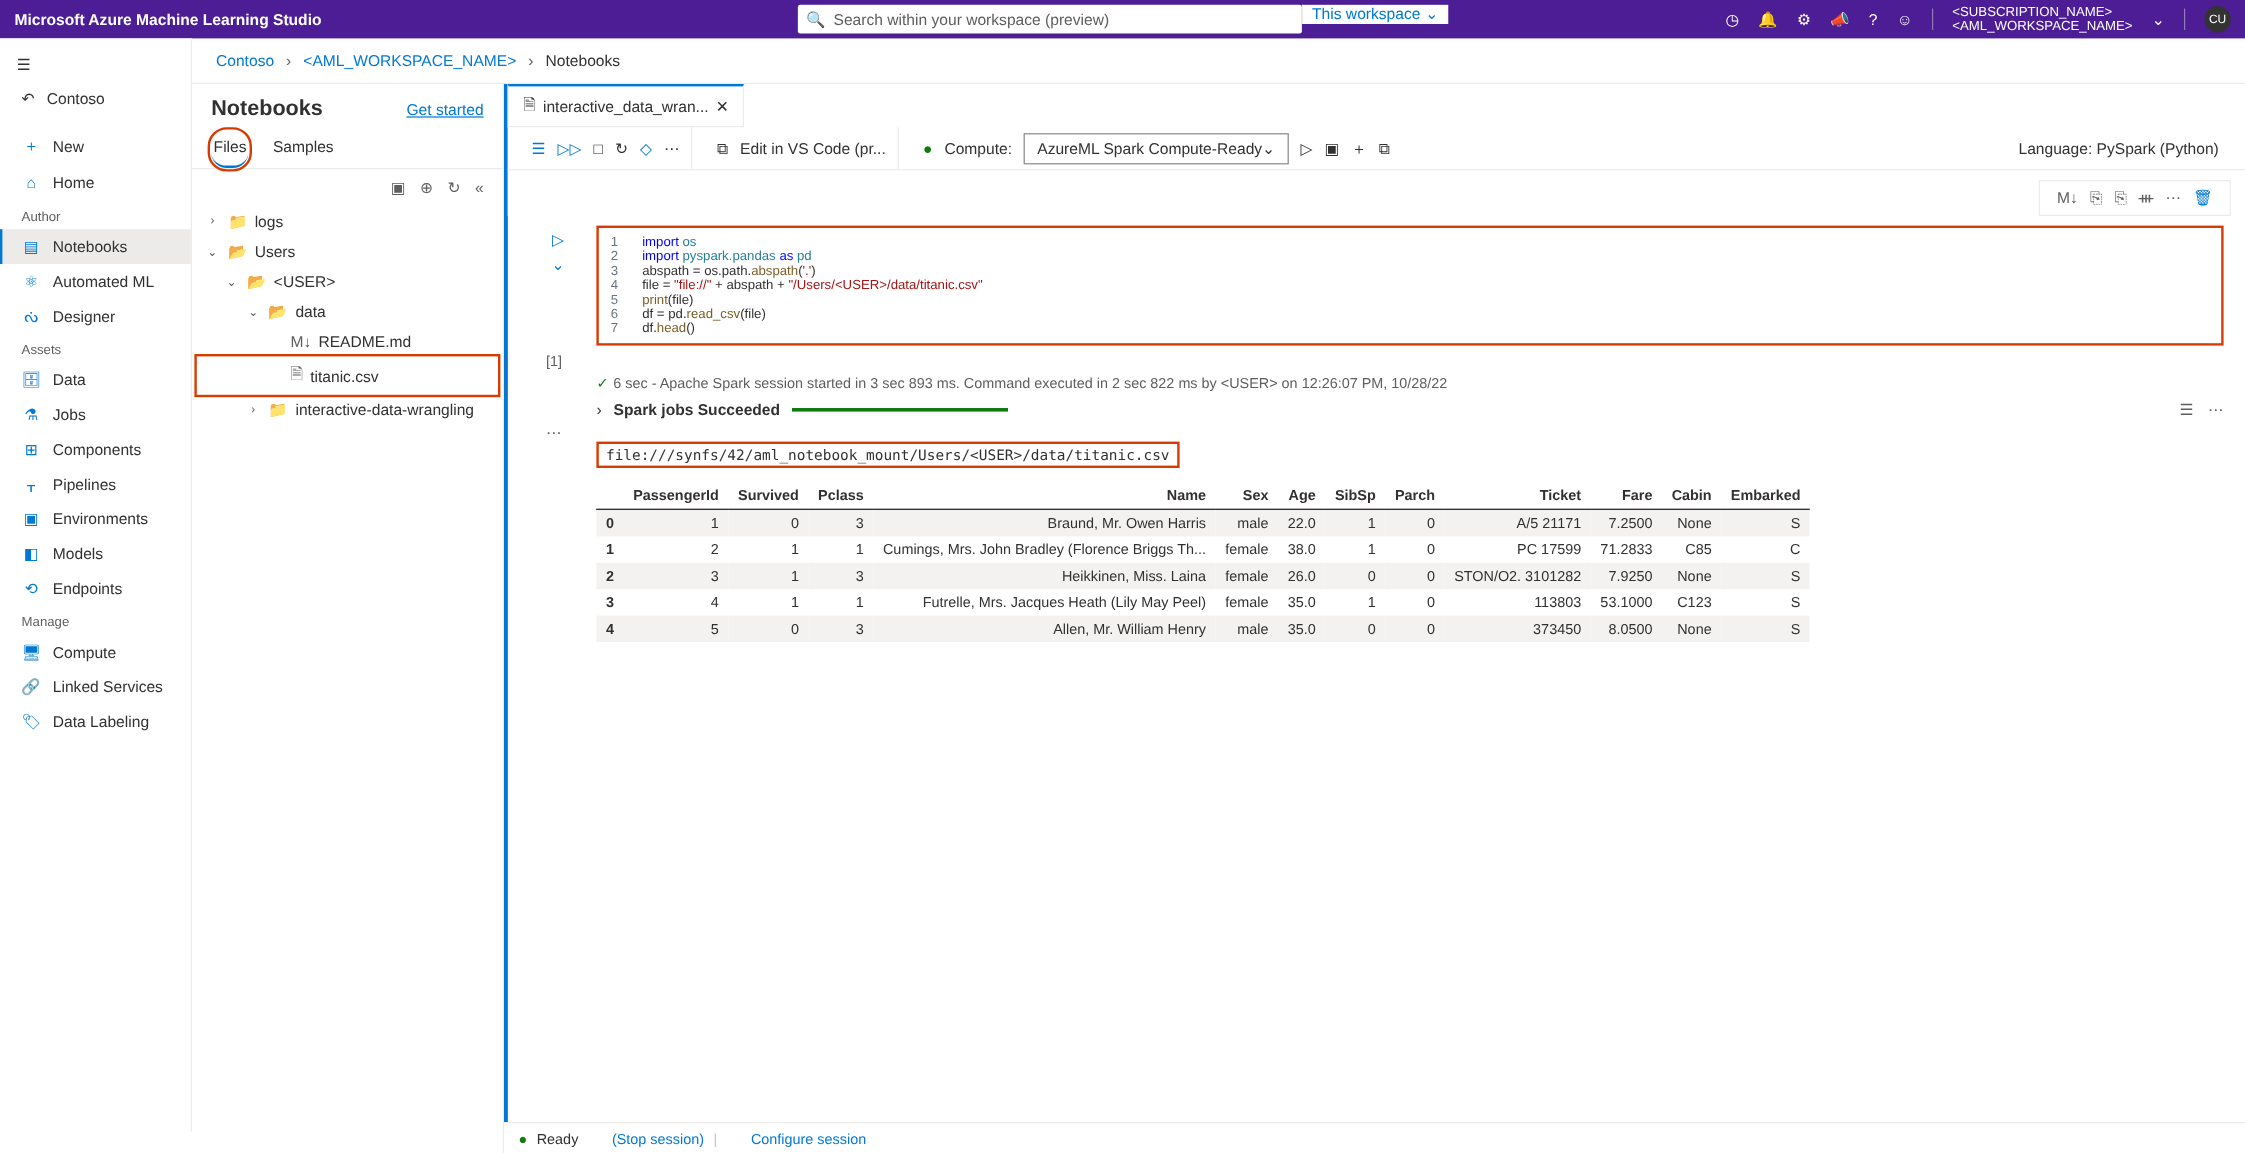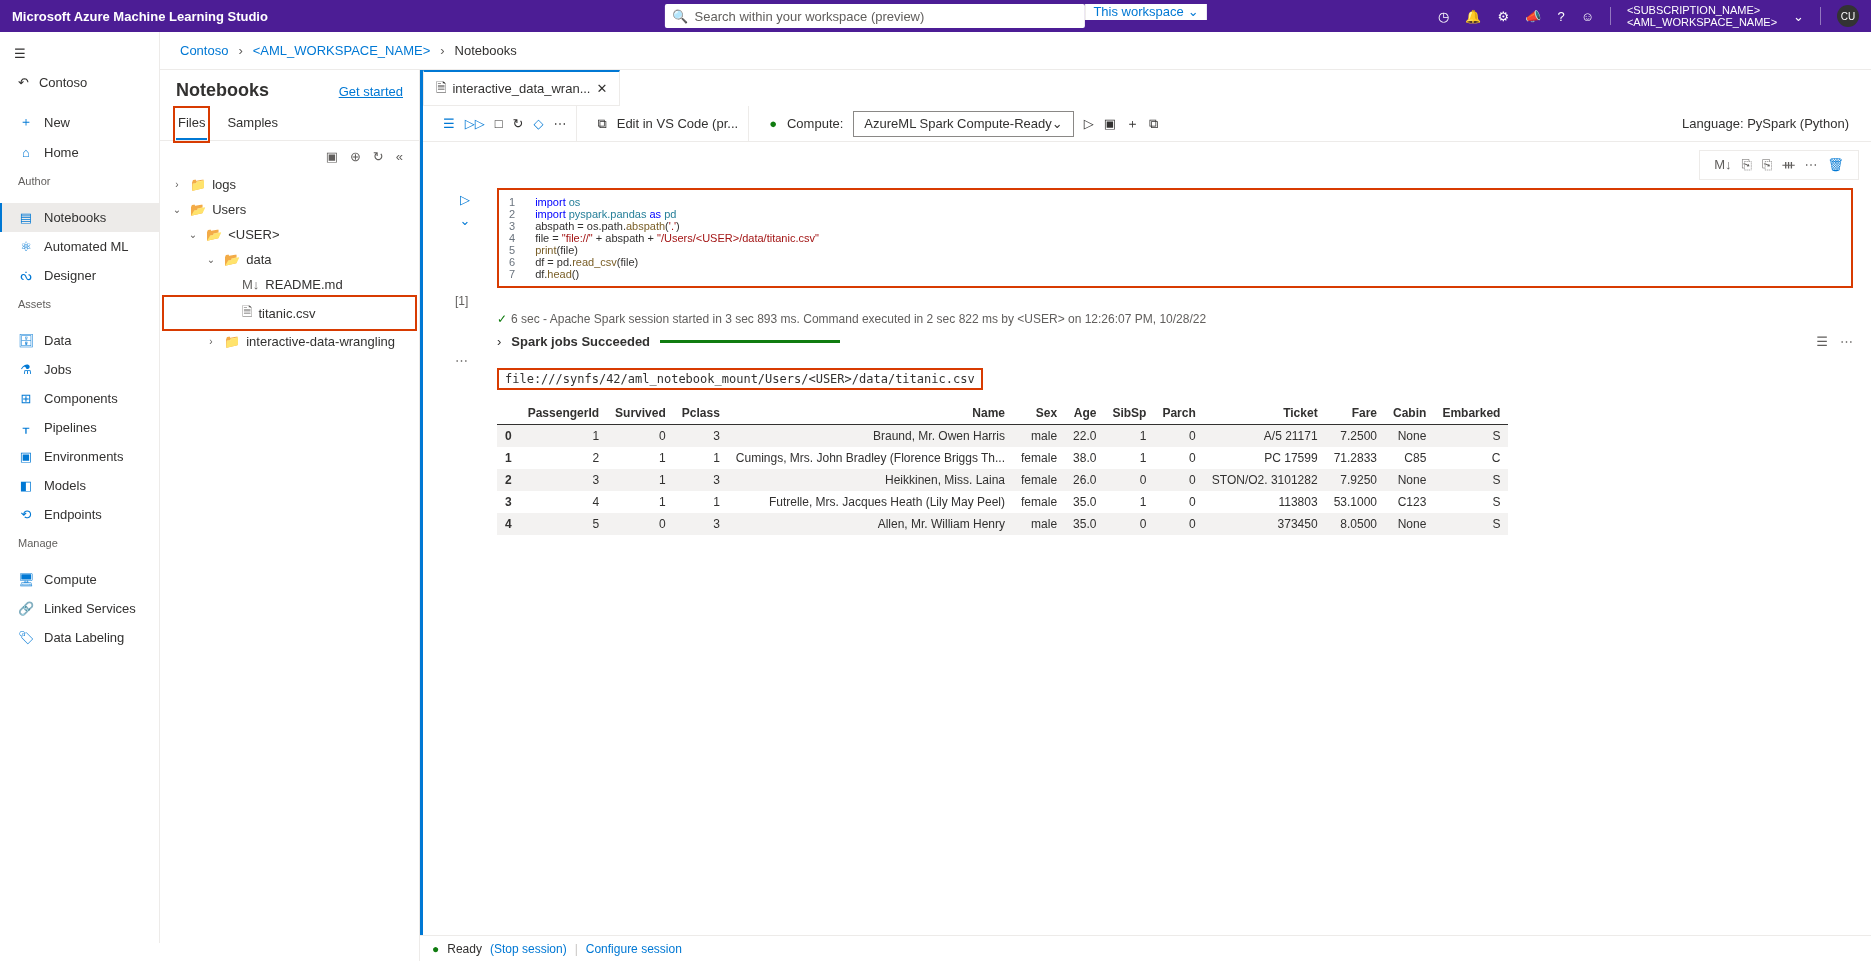--- a/index.html
+++ b/index.html
@@ -21,34 +21,34 @@
 .breadcrumb-bar { height: 38px; display: flex; align-items: center; padding: 0 20px; border-bottom: 1px solid #edebe9; margin-left: 160px; }
 .breadcrumb-bar a { color: #0078d4; text-decoration: none; }
 .breadcrumb-bar .sep { margin: 0 10px; color: #605e5c; }
 
 .main-layout { display: flex; height: calc(100vh - 70px); }
 
 
 .left-nav { width: 160px; border-right: 1px solid #edebe9; padding-top: 8px; position: absolute; top: 32px; left: 0; bottom: 18px; background: #fff; }
 .left-nav .hamburger { padding: 6px 14px; }
 .left-nav .back-link { display: flex; align-items: center; gap: 10px; padding: 8px 18px; color: #323130; cursor: pointer; }
-.left-nav .section-label { font-size: 11px; color: #605e5c; padding: 8px 18px 16px; }
+.left-nav .section-label { font-size: 11px; color: #605e5c; padding: 8px 18px 4px; }
 .left-nav .item { display: flex; align-items: center; gap: 10px; padding: 7px 18px; cursor: pointer; font-size: 13px; }
 .left-nav .item.active { background: #edebe9; border-left: 2px solid #0078d4; padding-left: 16px; }
 .left-nav .item .nav-ico { width: 16px; text-align: center; color: #0078d4; }
 
 
 .file-panel { width: 260px; border-right: 1px solid #edebe9; display: flex; flex-direction: column; margin-left: 160px; }
 .file-panel .title-row { display: flex; align-items: baseline; justify-content: space-between; padding: 10px 16px 8px; }
 .file-panel .title-row h2 { font-size: 18px; font-weight: 600; }
 .file-panel .title-row a { color: #0078d4; font-size: 13px; }
 .file-panel .tabs { display: flex; padding: 0 16px; gap: 18px; border-bottom: 1px solid #edebe9; }
 .file-panel .tab { padding: 6px 2px 8px; cursor: pointer; font-size: 13px; }
 .file-panel .tab.active { border-bottom: 2px solid #0078d4; }
-.file-panel .tab.highlighted { outline: 2px solid #d83b01; outline-offset: 1px; }
+.file-panel .tab.highlighted { outline: 2px solid #d83b01; outline-offset: 1px; border-radius: 13px; }
 .file-panel .tool-row { display: flex; justify-content: flex-end; gap: 12px; padding: 8px 16px; color: #605e5c; }
 .tree { padding: 0 4px; font-size: 13px; }
 .tree .row { display: flex; align-items: center; gap: 6px; padding: 5px 4px; cursor: pointer; }
 .tree .chev { width: 14px; text-align: center; font-size: 10px; color: #605e5c; }
 .tree .folder-ico { color: #dcb67a; }
 .tree .file-ico { color: #605e5c; }
 .tree .depth1 { padding-left: 6px; }
 .tree .depth2 { padding-left: 22px; }
 .tree .depth3 { padding-left: 40px; }
 .tree .depth4 { padding-left: 58px; }
@@ -84,21 +84,21 @@
 .df-table td { text-align: right; padding: 4px 8px; }
 .df-table tr:nth-child(odd) td { background: #f3f2f1; }
 .df-table td:first-child, .df-table th:first-child { font-weight: 600; }
 
 .add-row { margin-left: 56px; margin-top: 18px; display: flex; gap: 24px; color: #605e5c; font-size: 13px; }
 .add-row span { cursor: pointer; }
 
 
 .footer { position: fixed; bottom: 0; left: 420px; right: 0; height: 26px; border-top: 1px solid #edebe9; display: flex; align-items: center; padding: 0 12px; font-size: 12px; gap: 8px; background: #fff; }
 .footer .dot { color: #107c10; }
-.footer a { color: #0078d4; text-decoration: none; }
+.footer a { color: #0078d4; text-decoration: none; margin-left: 20px; }
 </style>
 </head>
 <body>
 
 <div class="top-header">
   <span class="brand">Microsoft Azure Machine Learning Studio</span>
   <div class="search-wrap">
     <div class="search-box">
       <span class="icon">🔍</span>
       <span>Search within your workspace (preview)</span>

